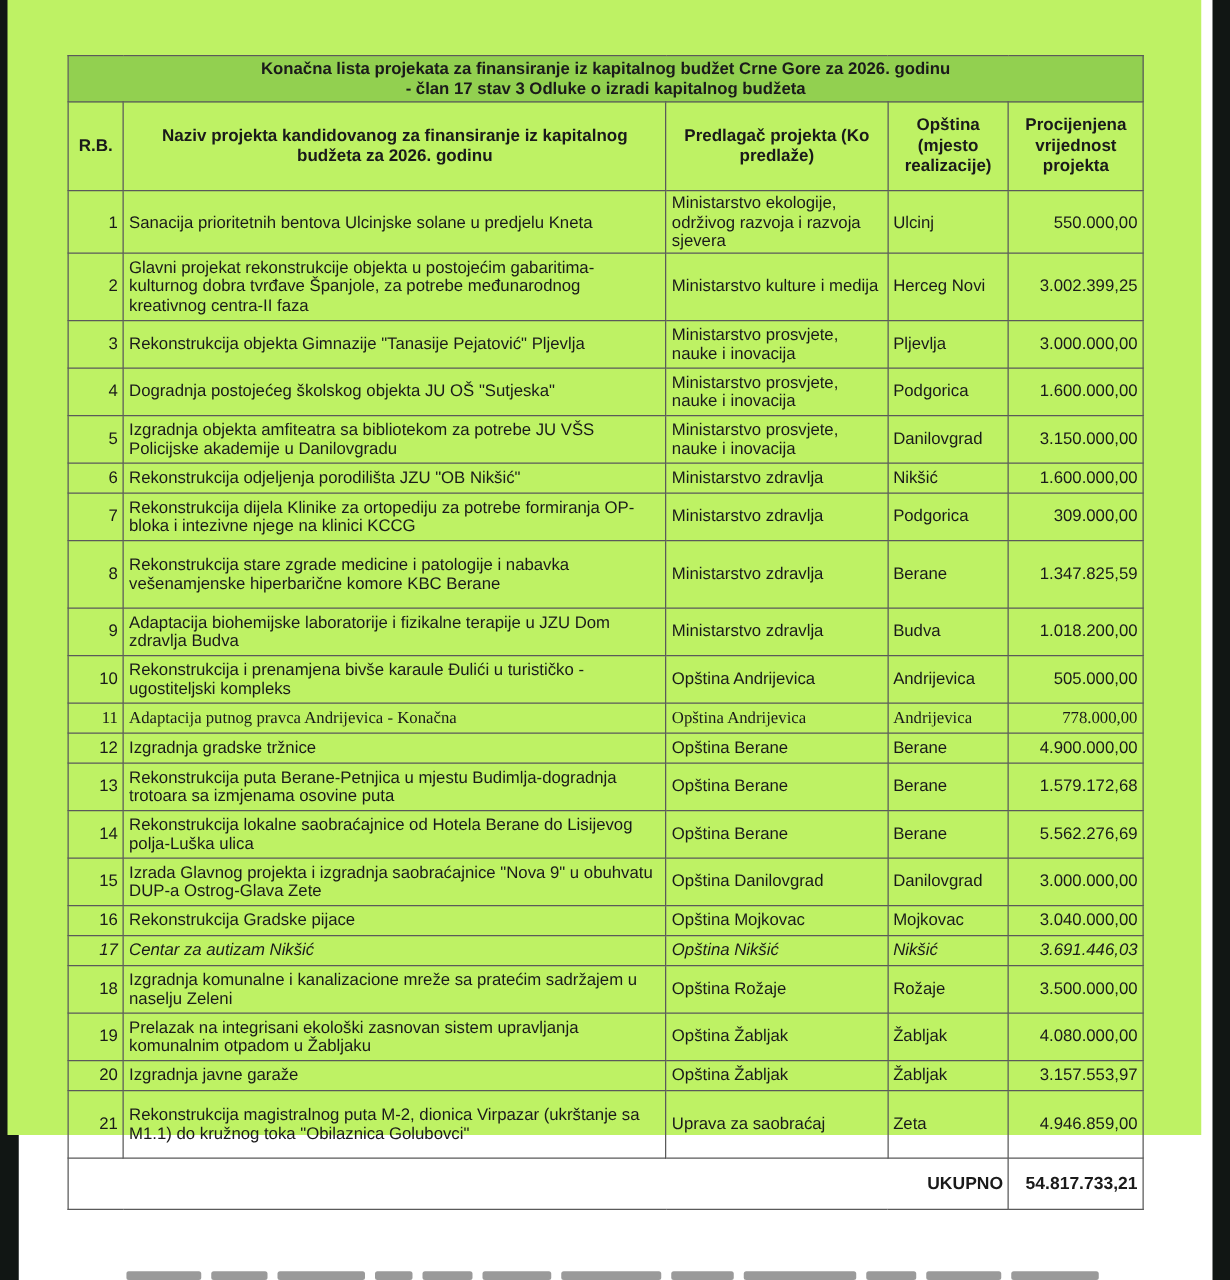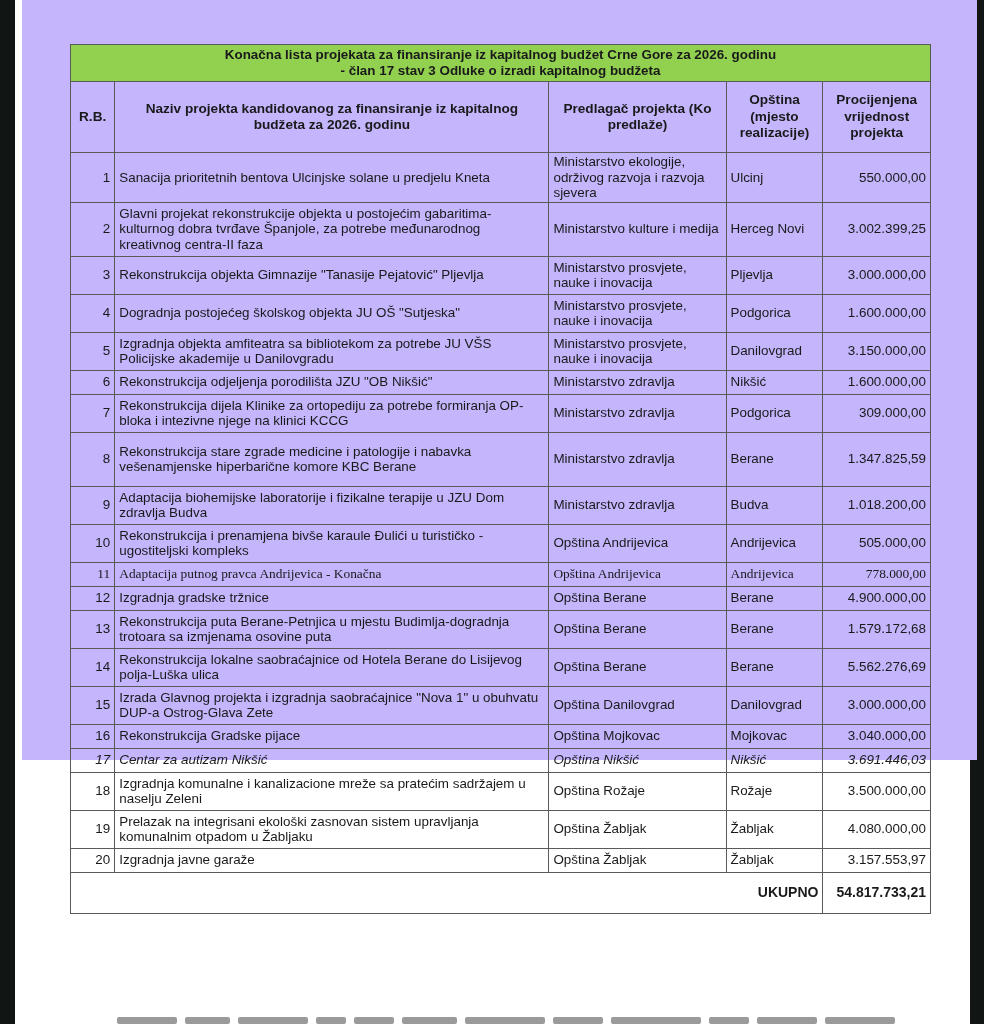--- a/index.html
+++ b/index.html
@@ -17,22 +17,22 @@
     }
     .edge-left {
       position: absolute; left: 0; top: 0; width: 15px; height: 1024px;
       background: #111614;
     }
     .edge-right {
       position: absolute; left: 970px; top: 0; width: 14px; height: 1024px;
       background: #111614;
     }
     .page {
-      position: absolute; left: 22px; top: 0; width: 955px; height: 760px;
-      background: #c4b5fd;
+      position: absolute; left: 6px; top: 0; width: 955px; height: 908px;
+      background: #bef264;
     }
     table.budget {
       position: absolute;
       left: 48px;
       top: 44px;
       width: 861px;
       border-collapse: collapse;
       table-layout: fixed;
       font-size: 13.4px;
       line-height: 15.5px;
@@ -219,21 +219,21 @@
         </tr>
         <tr style="height: 38px;">
           <td class="rb">14</td>
           <td class="name">Rekonstrukcija lokalne saobraćajnice od Hotela Berane do Lisijevog polja-Luška ulica</td>
           <td class="pred">Opština Berane</td>
           <td class="ops">Berane</td>
           <td class="val">5.562.276,69</td>
         </tr>
         <tr style="height: 38px;">
           <td class="rb">15</td>
-          <td class="name">Izrada Glavnog projekta i izgradnja saobraćajnice "Nova 1" u obuhvatu DUP-a Ostrog-Glava Zete</td>
+          <td class="name">Izrada Glavnog projekta i izgradnja saobraćajnice "Nova 9" u obuhvatu DUP-a Ostrog-Glava Zete</td>
           <td class="pred">Opština Danilovgrad</td>
           <td class="ops">Danilovgrad</td>
           <td class="val">3.000.000,00</td>
         </tr>
         <tr style="height: 24px;">
           <td class="rb">16</td>
           <td class="name">Rekonstrukcija Gradske pijace</td>
           <td class="pred">Opština Mojkovac</td>
           <td class="ops">Mojkovac</td>
           <td class="val">3.040.000,00</td>
@@ -258,20 +258,27 @@
           <td class="pred">Opština Žabljak</td>
           <td class="ops">Žabljak</td>
           <td class="val">4.080.000,00</td>
         </tr>
         <tr style="height: 24px;">
           <td class="rb">20</td>
           <td class="name">Izgradnja javne garaže</td>
           <td class="pred">Opština Žabljak</td>
           <td class="ops">Žabljak</td>
           <td class="val">3.157.553,97</td>
+        </tr>
+        <tr style="height: 54px;">
+          <td class="rb">21</td>
+          <td class="name">Rekonstrukcija magistralnog puta M-2, dionica Virpazar (ukrštanje sa M1.1) do kružnog toka "Obilaznica Golubovci"</td>
+          <td class="pred">Uprava za saobraćaj</td>
+          <td class="ops">Zeta</td>
+          <td class="val">4.946.859,00</td>
         </tr>
       </tbody>
     <tfoot>
       <tr class="total-row">
         <td colspan="4" class="total-label">UKUPNO</td>
         <td class="total-val">54.817.733,21</td>
       </tr>
     </tfoot>
   </table>
 

